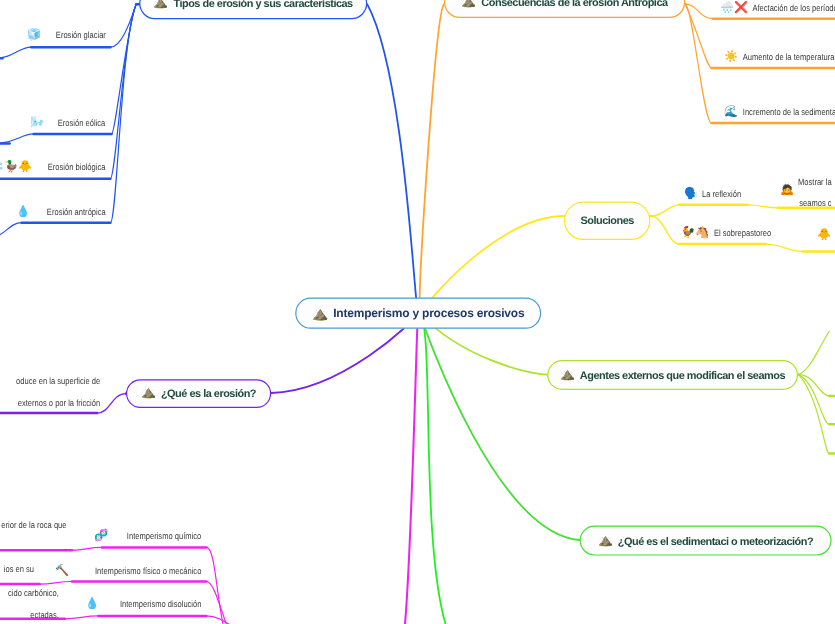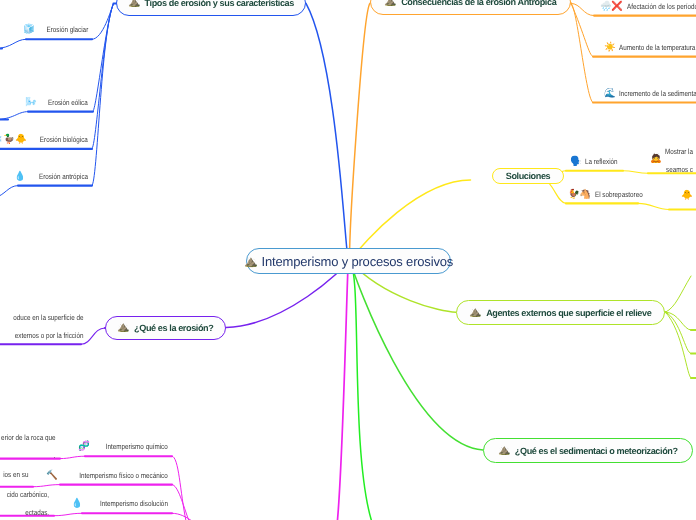--- a/index.html
+++ b/index.html
@@ -120,42 +120,42 @@
   <div class="node" style="left:116px;top:-10px;width:190px;height:26px;border:1.2px solid #2255ee;">
     <span class="ico emoji">⛰️</span>
     <span class="tx" style="color:#1f4a3d">Tipos de erosión y sus características</span>
   </div>
 
   <div class="node" style="left:370px;top:-11px;width:201px;height:26px;border:1.2px solid #ffa42e;">
     <span class="ico emoji">⛰️</span>
     <span class="tx" style="color:#1f4a3d">Consecuencias de la erosión Antrópica</span>
   </div>
 
-  <div class="node" style="left:470px;top:168px;width:72px;height:16px;border:1.2px solid #ffe81a;margin-left:22px;">
+  <div class="node" style="left:470px;top:168px;width:72px;height:32px;border:1.2px solid #ffe81a;">
     <span class="tx" style="color:#1f4a3d">Soluciones</span>
   </div>
 
   <div class="node" style="left:456px;top:300px;width:209px;height:25px;border:1.2px solid #aee329;">
     <span class="ico emoji">⛰️</span>
-    <span class="tx" style="color:#1f4a3d">Agentes externos que superficie el relieve</span>
+    <span class="tx" style="color:#1f4a3d">Agentes externos que modifican el seamos</span>
   </div>
 
   <div class="node" style="left:483px;top:438px;width:210px;height:25px;border:1.2px solid #44e032;">
     <span class="ico emoji">⛰️</span>
     <span class="tx" style="color:#1f4a3d">¿Qué es el sedimentaci o meteorización?</span>
   </div>
 
   <div class="node" style="left:105px;top:316px;width:121px;height:24px;border:1.2px solid #7722ee;">
     <span class="ico emoji">⛰️</span>
     <span class="tx" style="color:#1f4a3d">¿Qué es la erosión?</span>
   </div>
 
   <div class="node" style="left:246px;top:248px;width:205px;height:26px;border:1.2px solid #4a9ad0;">
     <span class="ico emoji" style="font-size:11px">⛰️</span>
-    <span class="tx" style="color:#22386a;font-size:13px;letter-spacing:-0.18px;font-weight:normal">Intemperismo y procesos erosivos</span>
+    <span class="tx" style="color:#22386a;font-size:10px;letter-spacing:-0.18px;font-weight:bold">Intemperismo y procesos erosivos</span>
   </div>
 
   <div class="leaf rt" style="right:608px;top:29.5px;">
     <span class="lico">
         <span class="emoji">🧊</span>
       </span>
     <span class="ltx">Erosión glaciar</span>
   </div>
   <div class="leaf rt" style="right:608px;top:102.5px;">
     <span class="lico">

